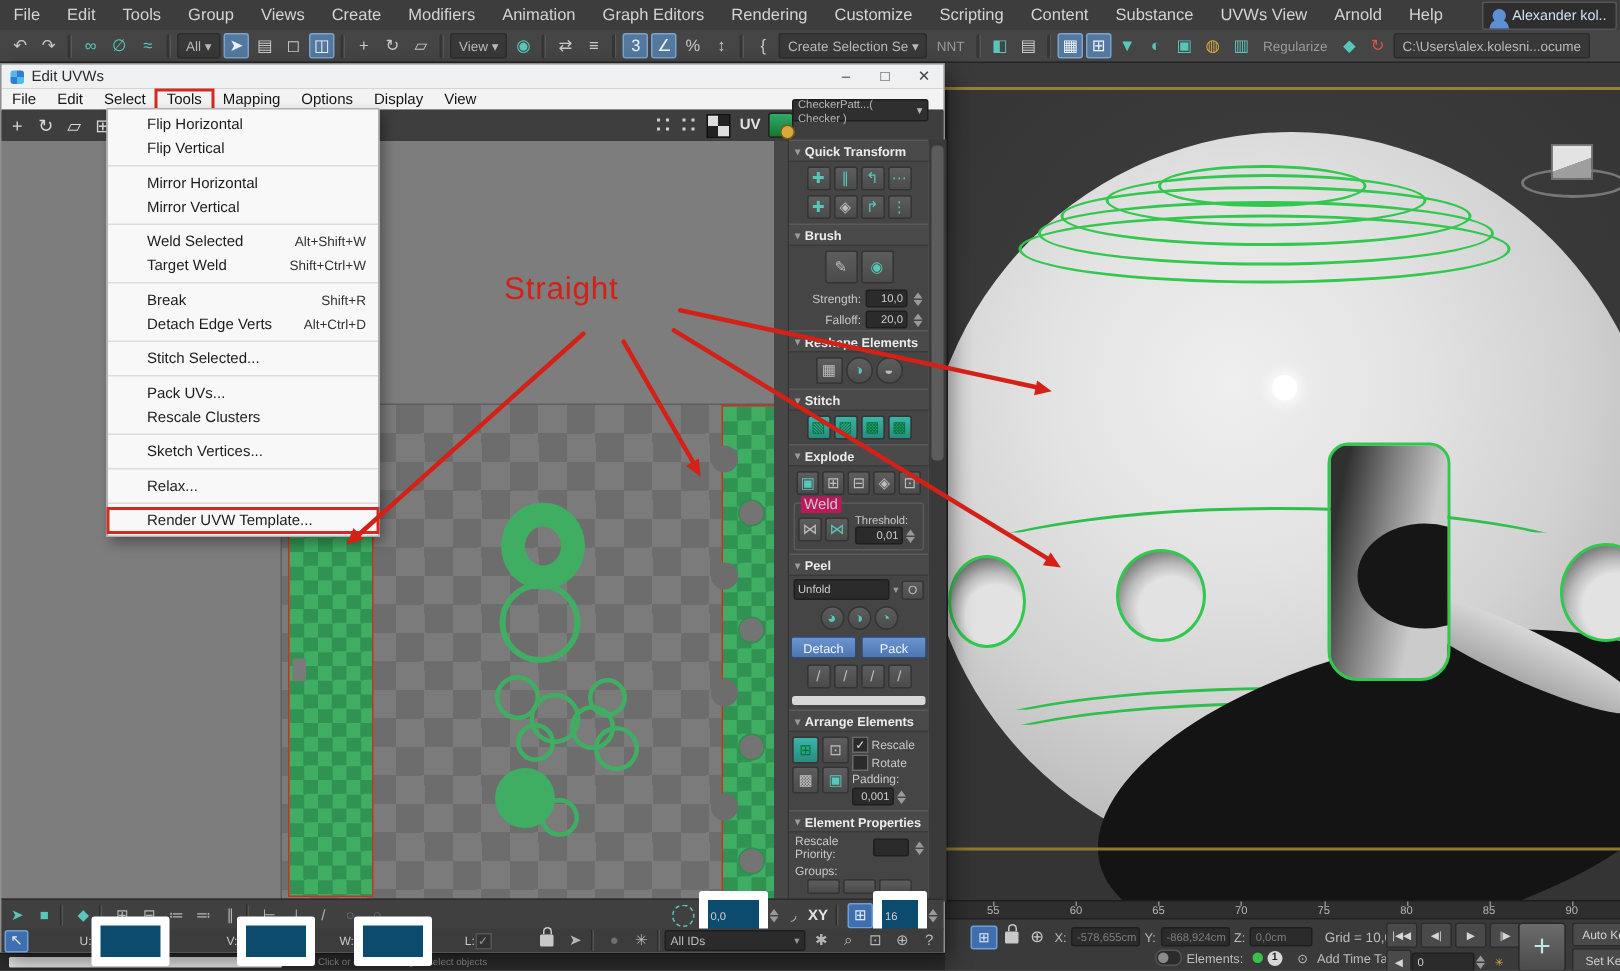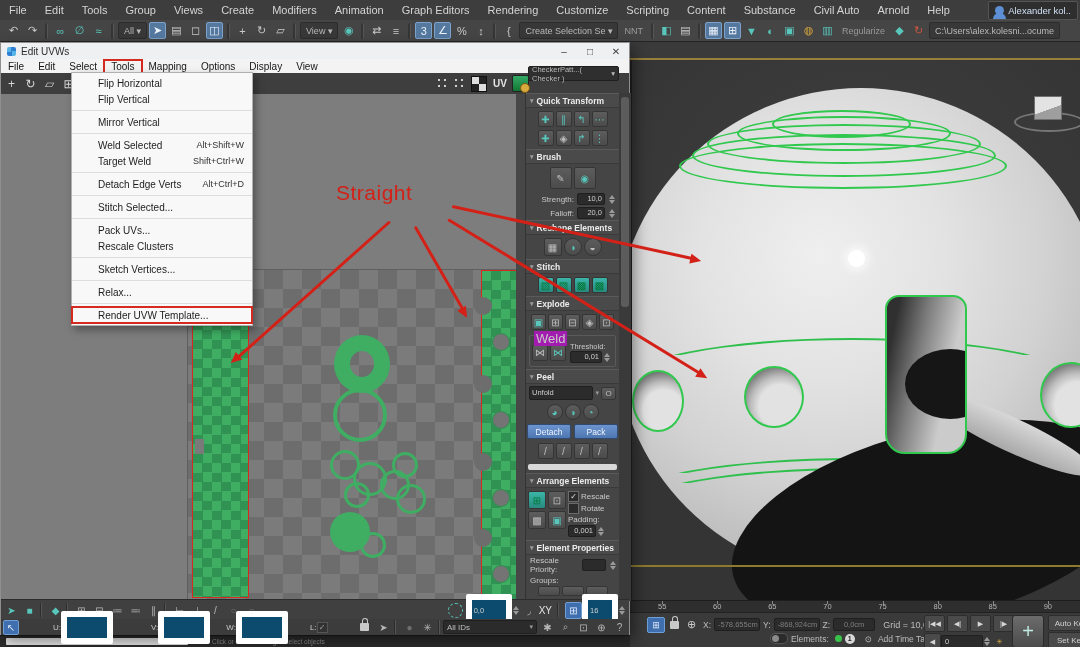--- a/index.html
+++ b/index.html
@@ -143,21 +143,21 @@
   .tile.tealbg{background:linear-gradient(#3ab5a8,#2a8a80);color:#073;}
   .tile.round{border-radius:50%;color:#58c6ba;}
   .lblrow{display:flex;align-items:center;justify-content:flex-end;gap:3px;padding:1px 4px;}
   .plabel{color:#c9c9c9;font-size:8px;}
   .pfield{background:#2b2b2b;border:1px solid #1f1f1f;border-radius:2px;color:#cfcfcf;font-size:7.5px;
           height:10px;line-height:10px;padding:0 2px;min-width:22px;text-align:right;}
   .spin{width:7px;height:11px;position:relative;}
   .spin::before{content:"";position:absolute;left:1px;top:1px;border-left:3px solid transparent;border-right:3px solid transparent;border-bottom:4px solid #9a9a9a;}
   .spin::after{content:"";position:absolute;left:1px;bottom:1px;border-left:3px solid transparent;border-right:3px solid transparent;border-top:4px solid #9a9a9a;}
   .groupbox{margin:2px 3px;border:1px solid #5a5a5a;border-radius:2px;position:relative;padding:6px 2px 3px 2px;}
-  .groupbox .gtitle{position:absolute;left:4px;top:-5px;background:#a21caf;color:#c9c9c9;font-size:13px;padding:0 2px;}
+  .groupbox .gtitle{position:absolute;left:4px;top:-5px;background:#be185d;color:#c9c9c9;font-size:10px;padding:0 2px;}
   .bluebtn{width:42px;height:13px;background:linear-gradient(#6c95cf,#4e77b2);border:1px solid #2f4a73;border-radius:2px;
            color:#eef4fd;font-size:8.5px;display:flex;align-items:center;justify-content:center;}
   .cb{width:9px;height:9px;background:#2b2b2b;border:1px solid #6b6b6b;display:inline-flex;align-items:center;justify-content:center;
       color:#e0e0e0;font-size:8px;}
   #panel-scroll{position:absolute;left:618px;top:50px;width:12px;height:508px;background:#3a3a3a;}
   #panel-scroll .thumb{position:absolute;left:2px;top:4px;width:8px;height:210px;background:#5c5c5c;border-radius:3px;}
   #canvas-scroll{position:absolute;left:515px;top:51px;width:9px;height:507px;background:#474747;}
   #whitebar{height:6px;background:#d9d9d9;margin:3px 2px;border-radius:2px;}
 
   
@@ -199,21 +199,21 @@
       <span class="mitem">Views</span>
       <span class="mitem">Create</span>
       <span class="mitem">Modifiers</span>
       <span class="mitem">Animation</span>
       <span class="mitem">Graph Editors</span>
       <span class="mitem">Rendering</span>
       <span class="mitem">Customize</span>
       <span class="mitem">Scripting</span>
       <span class="mitem">Content</span>
       <span class="mitem">Substance</span>
-      <span class="mitem">Civil Auto</span>
+      <span class="mitem">UVWs View</span>
       <span class="mitem">Arnold</span>
       <span class="mitem">Help</span>
     </div>
   <div id="user-chip">
     <span class="uicon"></span>
     <span>Alexander kol..</span>
   </div>
 </div>
 
 <div class="abs" id="toolbar">
@@ -316,21 +316,21 @@
 <div class="abs" id="status-right">
   <div class="srow" style="left:16px;top:3px;">
     <div class="tbi bluetile" style="width:16px;height:14px;font-size:9px;border-radius:2px;">⊞</div>
     <span class="lockicon"></span>
     <div class="tbi" style="width:15px;">⊕</div>
     <span class="slabel">X:</span>
     <span class="sfield" style="width:38px;">-578,655cm</span>
     <span class="slabel">Y:</span>
     <span class="sfield" style="width:38px;">-868,924cm</span>
     <span class="slabel">Z:</span>
-    <span class="sfield" style="width:34px;text-align:center;">0,0cm</span>
+    <span class="sfield" style="width:34px;">0,0cm</span>
     <span class="slabel" style="margin-left:8px;font-size:9px;">Grid = 10,0cm</span>
   </div>
   <div class="srow" style="left:292px;top:2px;">
     <div class="pbtn">|◀◀</div>
     <div class="pbtn">◀|</div>
     <div class="pbtn">▶</div>
     <div class="pbtn">|▶</div>
     <div class="pbtn">▶▶|</div>
   </div>
   <div class="srow" style="left:140px;top:20px;">
@@ -431,36 +431,44 @@
         <div class="tm-row">
           <span class="tm-label">Flip Horizontal</span>
           <span class="tm-sc"></span>
         </div>
 
         <div class="tm-row sep-after">
           <span class="tm-label">Flip Vertical</span>
           <span class="tm-sc"></span>
         </div>
 
+        <div class="tm-row">
+          <span class="tm-label">Mirror Horizontal</span>
+          <span class="tm-sc"></span>
+        </div>
 
         <div class="tm-row sep-after">
           <span class="tm-label">Mirror Vertical</span>
           <span class="tm-sc"></span>
         </div>
 
         <div class="tm-row">
           <span class="tm-label">Weld Selected</span>
           <span class="tm-sc">Alt+Shift+W</span>
         </div>
 
         <div class="tm-row sep-after">
           <span class="tm-label">Target Weld</span>
           <span class="tm-sc">Shift+Ctrl+W</span>
         </div>
 
+        <div class="tm-row">
+          <span class="tm-label">Break</span>
+          <span class="tm-sc">Shift+R</span>
+        </div>
 
         <div class="tm-row sep-after">
           <span class="tm-label">Detach Edge Verts</span>
           <span class="tm-sc">Alt+Ctrl+D</span>
         </div>
 
         <div class="tm-row sep-after">
           <span class="tm-label">Stitch Selected...</span>
           <span class="tm-sc"></span>
         </div>
@@ -650,21 +658,21 @@
     <span class="bicon gray">⊢</span>
     <span class="bicon gray">⊥</span>
     <span class="bicon gray">/</span>
     <span class="bicon dim">○</span>
     <span class="bicon dim">○</span>
     <span style="flex:1"></span>
     <span class="dashedcirc"></span>
     <span class="bfield">0,0</span>
     <span class="spin"></span>
     <span class="bicon gray">◞</span>
-    <span style="color:#e0e0e0;font-size:10px;font-weight:normal;margin:0 2px;">XY</span>
+    <span style="color:#e0e0e0;font-size:10px;font-weight:bold;margin:0 2px;">XY</span>
     <span class="bsep"></span>
     <span class="bicon bluetile" style="border-radius:2px;">⊞</span>
     <span class="bfield" style="min-width:20px;">16</span>
     <span class="spin"></span>
     <span style="width:4px;"></span>
   </div>
 
   <div id="uvw-bb2">
     <span class="bicon bluetile" style="width:14px;height:13px;margin-left:2px;border-radius:2px;">↖</span>
     <span style="width:34px;"></span>

